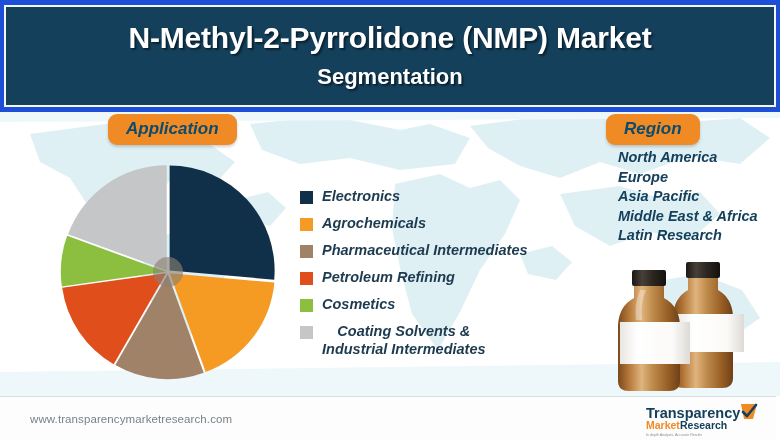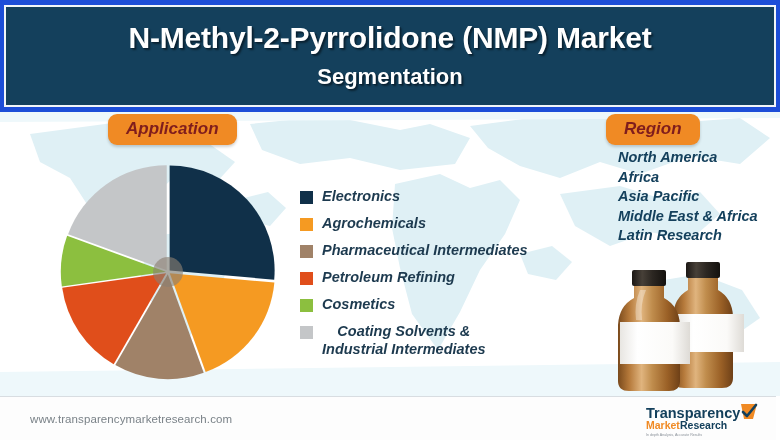--- a/index.html
+++ b/index.html
@@ -29,21 +29,21 @@
     color:#ffffff; font-size:22px; font-weight:bold;
     text-shadow:1px 1px 0 #0a2335, 2px 2px 2px rgba(0,0,0,.45);
   }
 
   
   .map-bg { position:absolute; left:0; top:104px; width:780px; height:292px; z-index:1; }
 
   
   .badge {
     position:absolute; z-index:25;
-    background:#f08a24; color:#7f1d1d;
+    background:#f08a24; color:#0c4a6e;
     font-style:italic; font-weight:bold; font-size:17px;
     border-radius:9px; text-align:center;
     padding:5px 18px 6px 18px;
     box-shadow:0 2px 3px rgba(0,0,0,.18);
   }
   .badge-application { left:108px; top:114px; }
   .badge-region { left:606px; top:114px; }
 
   
   .region-list {
@@ -108,21 +108,21 @@
     <div class="subtitle">Segmentation</div>
   </div>
 </div>
 
 <div class="badge badge-application" style="background: rgb(240, 138, 36);">Application</div>
 
 <div class="badge badge-region" style="background: rgb(240, 138, 36);">Region</div>
 
 <div class="region-list">
   <div>North America</div>
-  <div>Africa</div>
+  <div>Europe</div>
   <div>Asia Pacific</div>
   <div>Middle East &amp; Africa</div>
   <div>Latin Research</div>
 </div>
 
 <div class="pie-wrap">
   <svg id="pie-svg" viewBox="0 0 230 230" width="230" height="230">
       <path d="M 114.62201014098227 112.51370154324555 L 114.62201014098227 7.513701543245547 A 105 105 0 0 1 219.22245344061557 121.66505453174965 Z" fill="#103049"></path>
       <path d="M 114.74537734864072 115.33927514381918 L 219.345820648274 124.49062813232328 A 105 105 0 0 1 150.65749239783594 214.00700032633955 Z" fill="#f59a22"></path>
       <path d="M 112.80825736595516 116.19162833580184 L 148.72037241515036 214.85935351832222 A 105 105 0 0 1 60.30825736595517 207.1242957331679 Z" fill="#a08268"></path>

